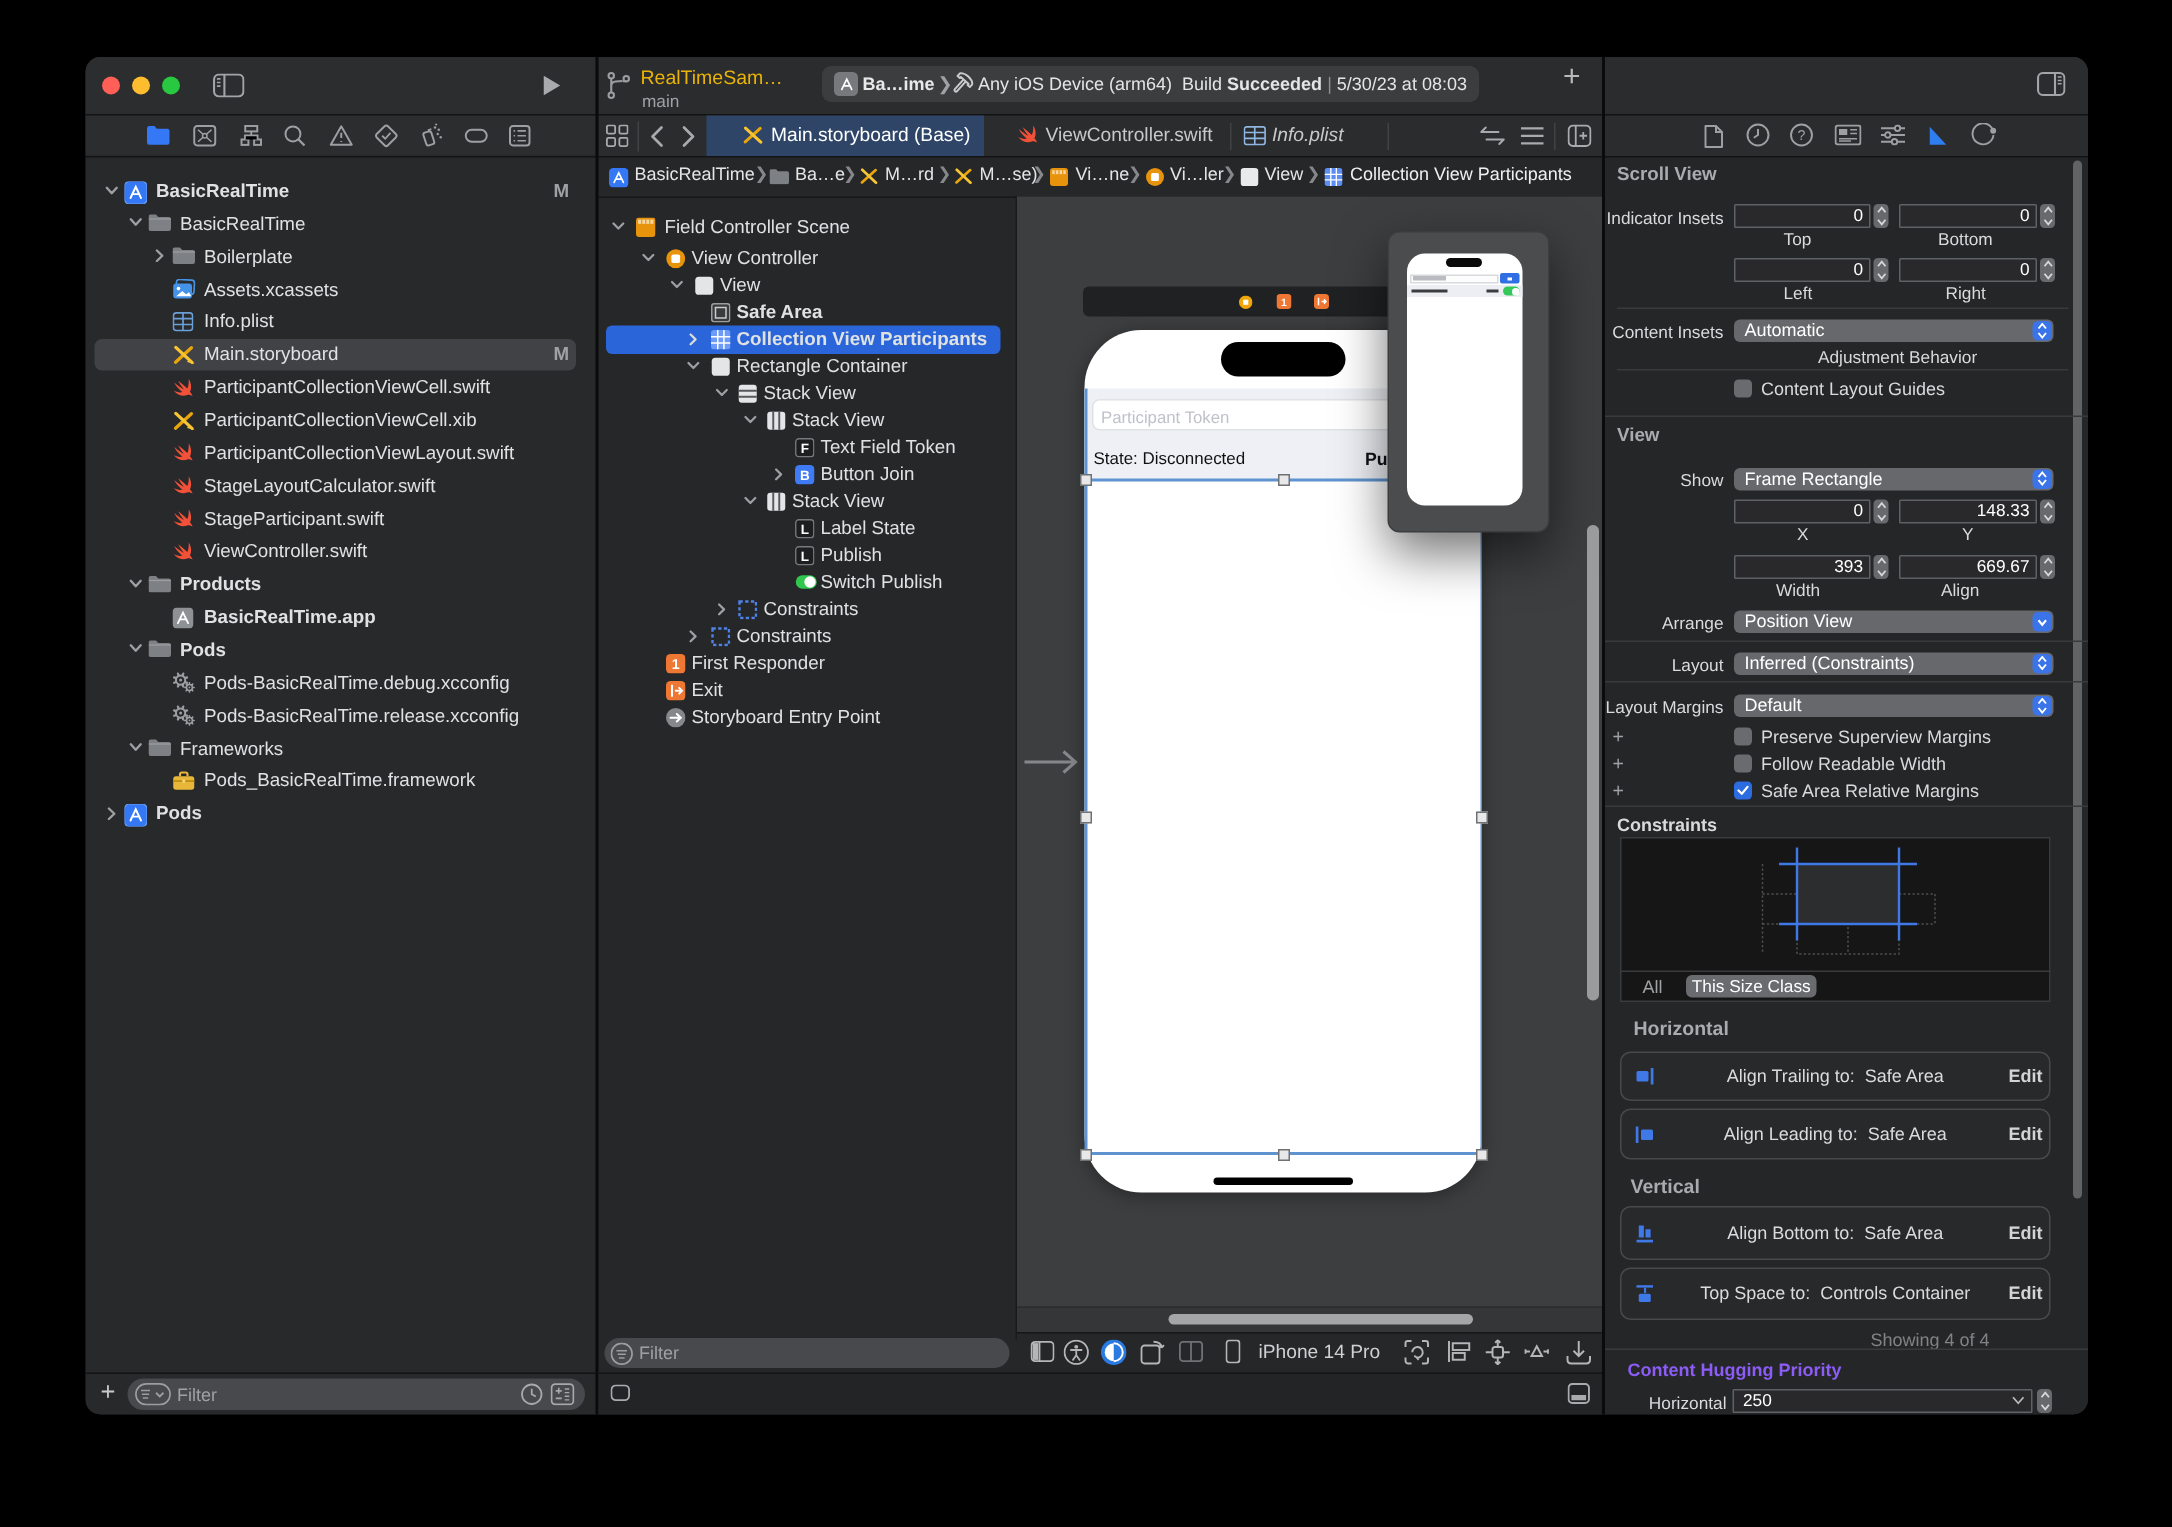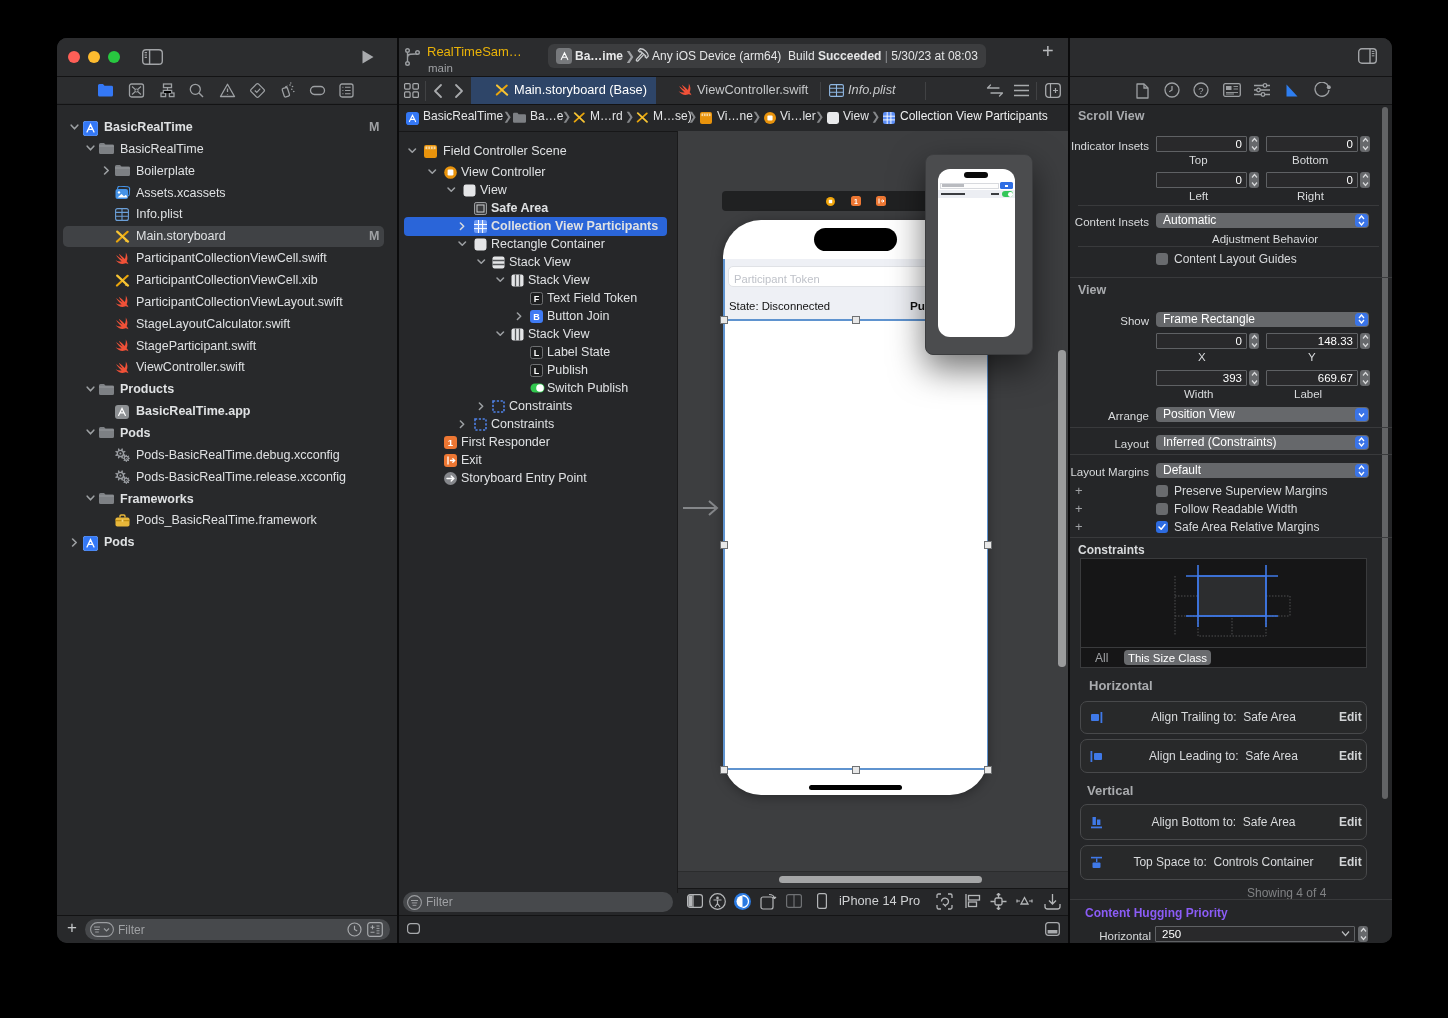--- a/index.html
+++ b/index.html
@@ -301,21 +301,21 @@
       <svg width="9" height="9" viewBox="0 0 9 9">
         <path d="M1.2 2.2 L4.5 5.8 L7.8 2.2" fill="none" stroke="#9da0a3" stroke-width="1.6" stroke-linecap="round" stroke-linejoin="round"></path>
       </svg>
     </div>
 <div class="ab" style="left:42px;top:454.0px">
       <svg width="15" height="12" viewBox="0 0 15 12">
         <path d="M0 2.5 Q0 1 1.5 1 L5 1 L6.5 2.6 L13.5 2.6 Q15 2.6 15 4 L15 10.5 Q15 12 13.5 12 L1.5 12 Q0 12 0 10.5 Z" fill="#7d8084"></path>
         <rect x="0" y="3.6" width="15" height="0.8" fill="rgba(255,255,255,0.25)"></rect>
       </svg>
     </div>
-<div class="txt" style="left:63px;top:451.5px;font-weight:bold">Frameworks</div>
+<div class="txt" style="left:63px;top:451.5px;font-weight:normal">Frameworks</div>
 <div class="ab" style="left:58px;top:475.8px">
       <svg width="15" height="13" viewBox="0 0 15 13">
         <rect x="0.5" y="3.5" width="14" height="9" rx="1.8" fill="#e8b73a"></rect>
         <path d="M5 3.5 L5 2.2 Q5 1 6.2 1 L8.8 1 Q10 1 10 2.2 L10 3.5" fill="none" stroke="#e8b73a" stroke-width="1.4"></path>
         <rect x="0.5" y="6.2" width="14" height="1" fill="#b8860b"></rect>
         <rect x="6.6" y="5.6" width="1.8" height="2.2" rx="0.5" fill="#f6d87a"></rect>
       </svg>
     </div>
 <div class="txt" style="left:79px;top:473.3px;font-weight:normal">Pods_BasicRealTime.framework</div>
 <div class="ab" style="left:13px;top:499.65000000000003px">
@@ -1055,21 +1055,21 @@
         <svg width="7" height="6" viewBox="0 0 7 6">
           <path d="M1 4.5 L3.5 1.5 L6 4.5" fill="none" stroke="#d7d8da" stroke-width="1.2"></path>
         </svg>
       </div>
       <div class="ab" style="left:1.5px;top:8.5px">
         <svg width="7" height="6" viewBox="0 0 7 6">
           <path d="M1 1.5 L3.5 4.5 L6 1.5" fill="none" stroke="#d7d8da" stroke-width="1.2"></path>
         </svg>
       </div>
     </div>
-<div class="lab" style="left:1237px;top:348.5px">Label</div>
+<div class="lab" style="left:1237px;top:348.5px">Align</div>
 <div class="labr" style="right:243px;top:371px">Arrange</div>
 <div class="dd" style="left:1099px;top:369px;width:213px;height:15px">Position View</div>
 <div class="ab" style="left:1298px;top:370px;width:13px;height:13px;background:#3a74e8;border-radius:3.5px">
       <div class="ab" style="left:3px;top:4px">
         <svg width="7" height="6" viewBox="0 0 7 6">
           <path d="M1 1.5 L3.5 4.5 L6 1.5" fill="none" stroke="#fff" stroke-width="1.4"></path>
         </svg>
       </div>
     </div>
 <div class="hl" style="left:1013px;top:389px;width:322px;background:#393a3c"></div>

